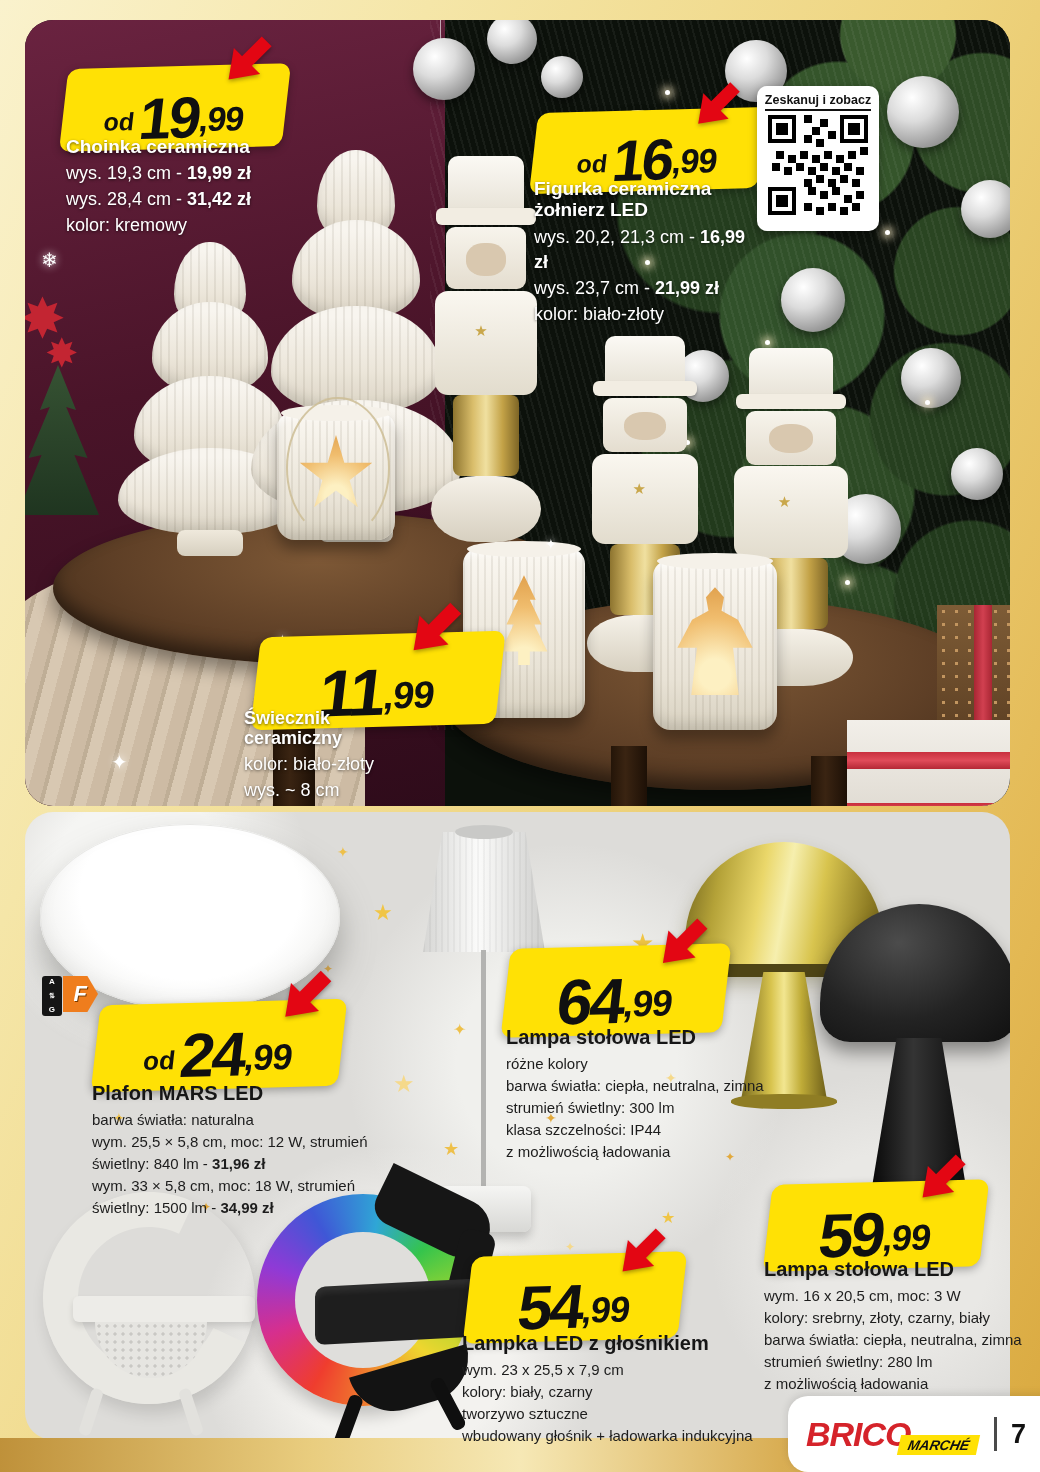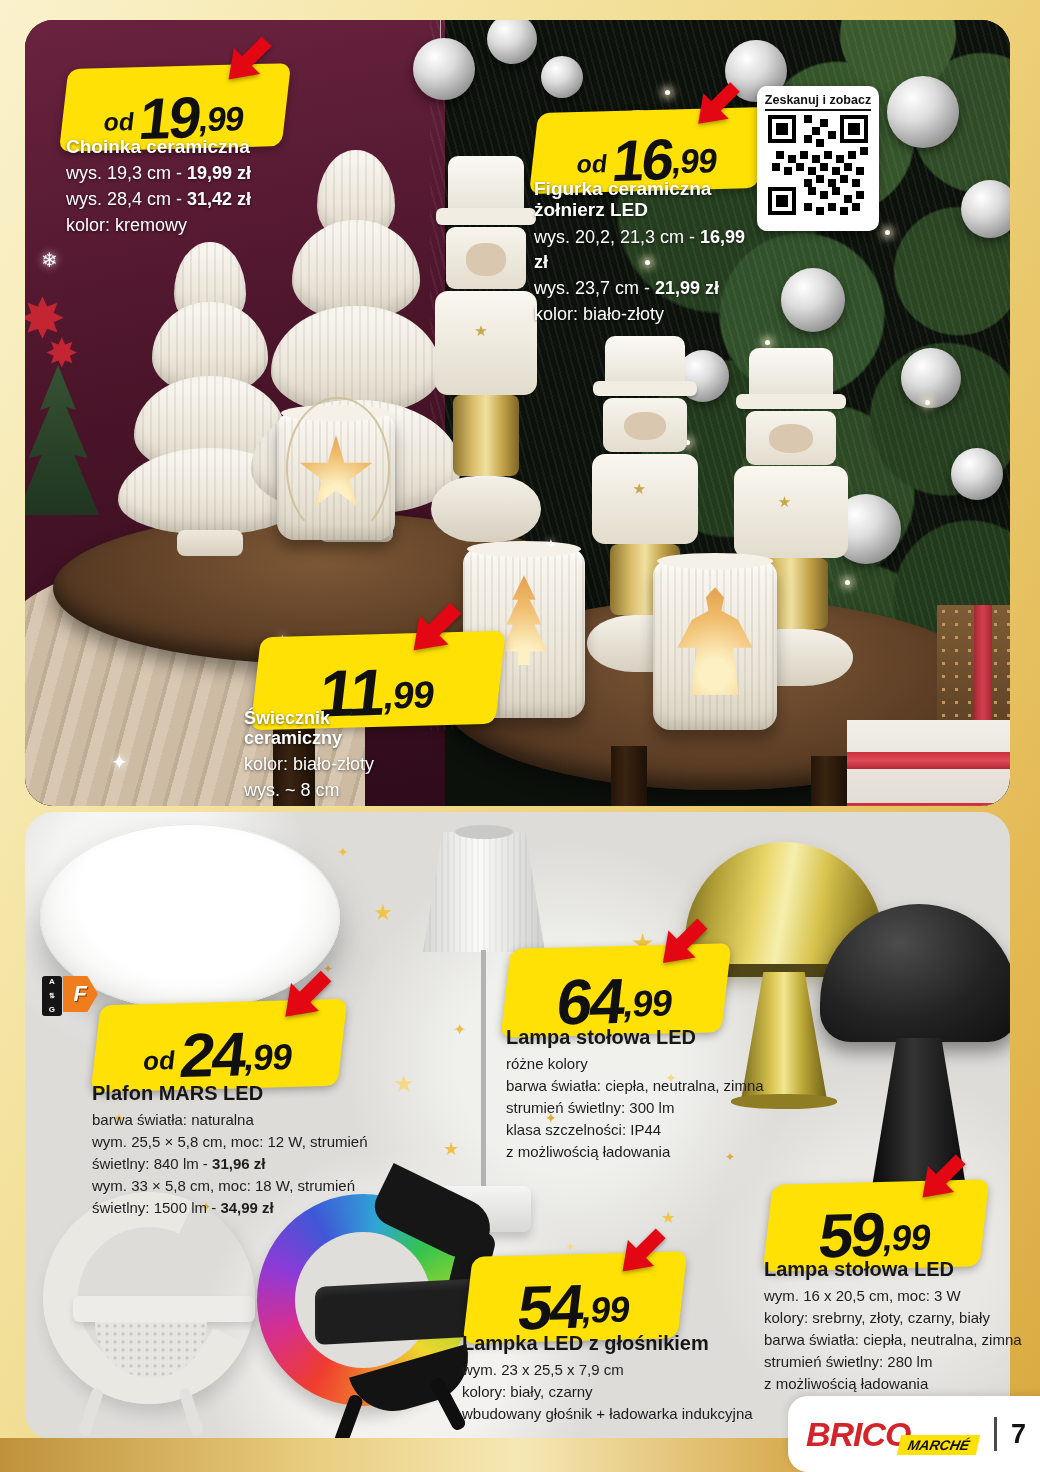--- a/index.html
+++ b/index.html
@@ -541,20 +541,21 @@
 <svg class="arrow" style="left:612px;top:1224px;" width="58" height="58" viewBox="0 0 100 100">
     <g fill="#e30613" transform="rotate(45 50 50)">
       <rect x="38" y="2" width="24" height="52"></rect>
       <polygon points="18,50 82,50 50,95"></polygon>
     </g>
   </svg>
 <div class="info on-light" style="left:462px;top:1332px;width:400px;">
   <div class="p-title">Lampka LED z głośnikiem</div>
   <div class="p-line"><span>wym. 23 x 25,5 x 7,9 cm</span><b></b></div>
   <div class="p-line"><span>kolory: biały, czarny</span><b></b></div>
+  <div class="p-line"><span>tworzywo sztuczne</span><b></b></div>
   <div class="p-line"><span>wbudowany głośnik + ładowarka indukcyjna</span><b></b></div>
 </div>
 
 <div class="badge" style="left:768px;top:1182px;width:184px;height:78px;font-size:62px;">
 
   <span class="int">59</span>
   <span class="cents" style="font-size:36px;">,99</span>
 </div>
 <svg class="arrow" style="left:912px;top:1150px;" width="58" height="58" viewBox="0 0 100 100">
     <g fill="#e30613" transform="rotate(45 50 50)">

